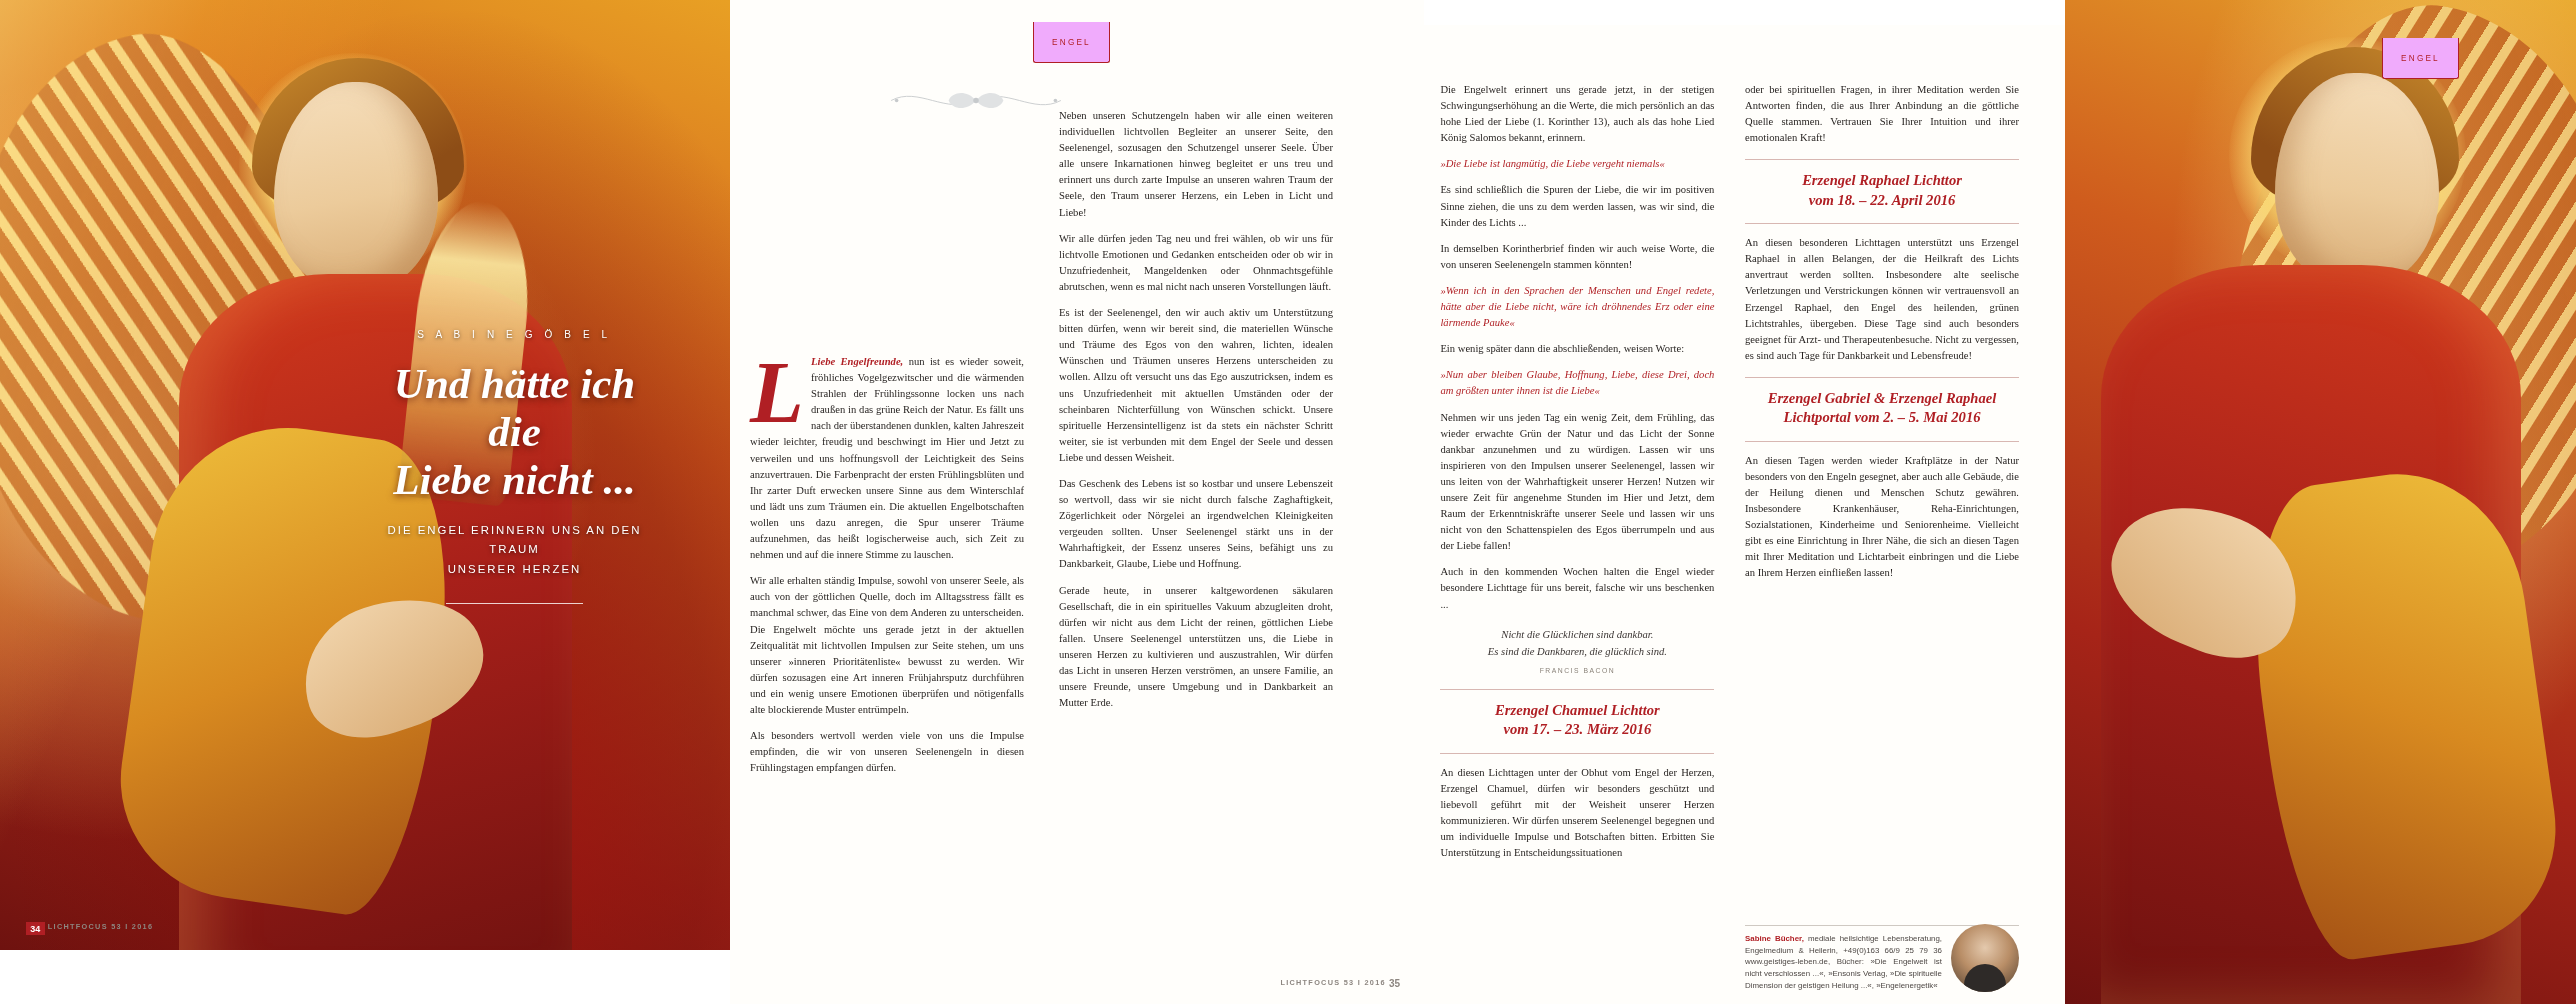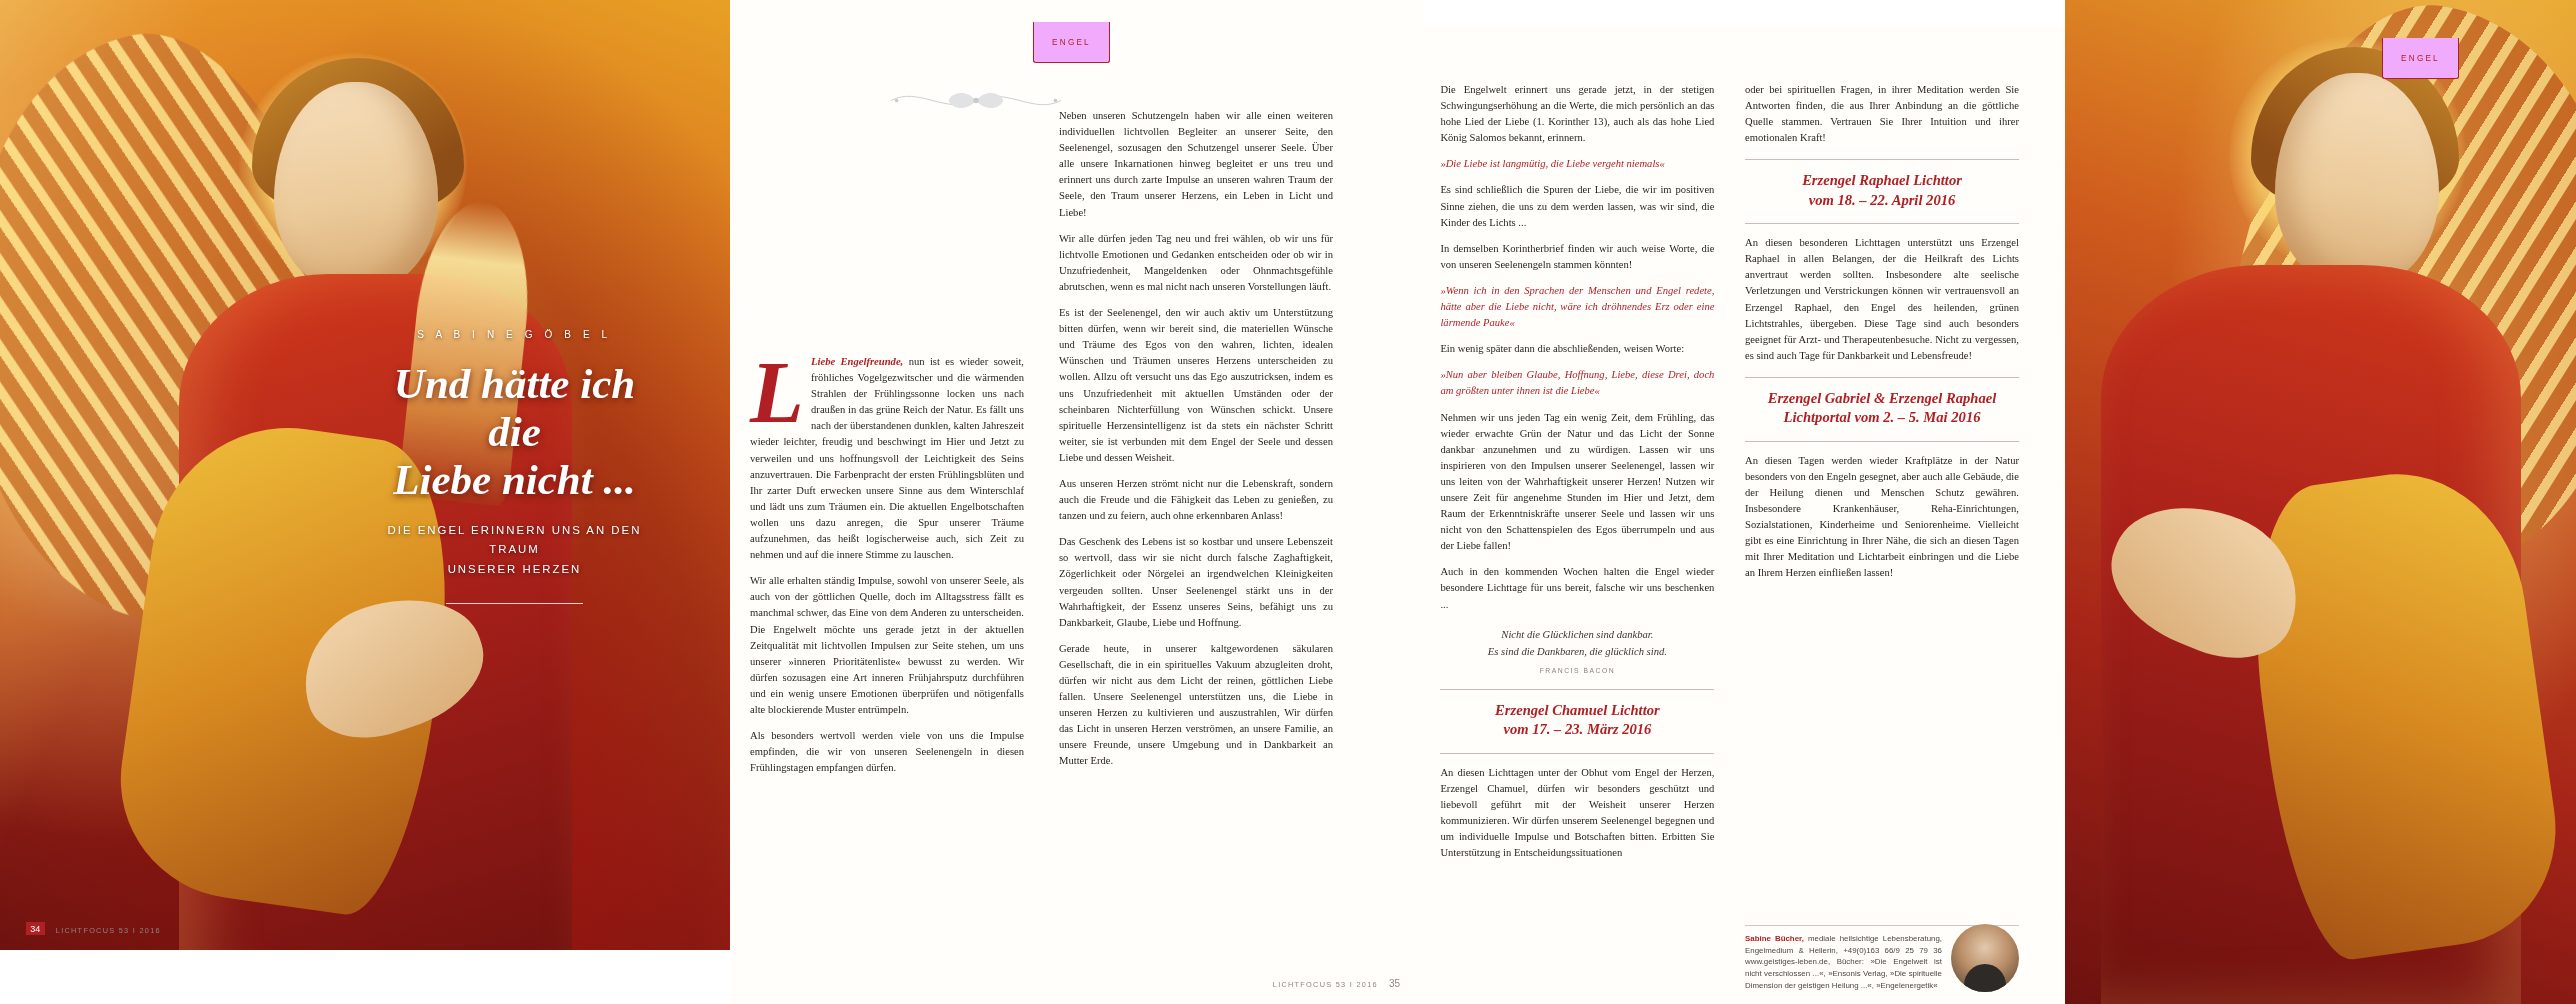--- a/index.html
+++ b/index.html
@@ -230,21 +230,21 @@
     font-style:italic; font-weight:700; font-size:14.6px; line-height:1.35;
     margin:0 0 9px 0;
   }
   .hr-red { height:0.9px; background:#d8b7b2; margin:12.8px 0 11px; }
 
   
   .folio {
     position:absolute; bottom:14.6px;
     font-family:"Liberation Sans", sans-serif;
     font-size:7.3px; letter-spacing:1.3px; color:#8d8680;
-    display:flex; align-items:flex-end; gap:11px;
+    display:flex; align-items:flex-start; gap:3px;font-weight:bold;
   }
   .folio .num { font-size:10px; color:#8d8680; letter-spacing:0; }
   .folio-box {
     background:#b01f24; color:#fff; padding:1.8px 4.6px; font-size:9px; letter-spacing:0;
   }
 
   
   .bio {
     position:absolute; left:33px; bottom:51px; width:356px;
     font-family:"Liberation Sans", sans-serif;
@@ -321,21 +321,20 @@
         <p><span class="lead-run-in">Liebe Engelfreunde,</span> <span>nun ist es wieder soweit, fröhliches Vogelgezwitscher und die wärmenden Strahlen der Frühlingssonne locken uns nach draußen in das grüne Reich der Natur. Es fällt uns nach der überstandenen dunklen, kalten Jahreszeit wieder leichter, freudig und beschwingt im Hier und Jetzt zu verweilen und uns hoffnungsvoll der Leichtigkeit des Seins anzuvertrauen. Die Farbenpracht der ersten Frühlingsblüten und Ihr zarter Duft erwecken unsere Sinne aus dem Winterschlaf und lädt uns zum Träumen ein. Die aktuellen Engelbotschaften wollen uns dazu anregen, die Spur unserer Träume aufzunehmen, das heißt logischerweise auch, sich Zeit zu nehmen und auf die innere Stimme zu lauschen.</span></p>
       </div>
       <p>Wir alle erhalten ständig Impulse, sowohl von unserer Seele, als auch von der göttlichen Quelle, doch im Alltagsstress fällt es manchmal schwer, das Eine von dem Anderen zu unterscheiden. Die Engelwelt möchte uns gerade jetzt in der aktuellen Zeitqualität mit lichtvollen Impulsen zur Seite stehen, um uns unserer »inneren Prioritätenliste« bewusst zu werden. Wir dürfen sozusagen eine Art inneren Frühjahrsputz durchführen und ein wenig unsere Emotionen überprüfen und nötigenfalls alte blockierende Muster entrümpeln.</p>
       <p>Als besonders wertvoll werden viele von uns die Impulse empfinden, die wir von unseren Seelenengeln in diesen Frühlingstagen empfangen dürfen.</p>
     </div>
 
     <div class="col" style="left:329px; top:108px; width:274px; height:849px;">
       <p>Neben unseren Schutzengeln haben wir alle einen weiteren individuellen lichtvollen Begleiter an unserer Seite, den Seelenengel, sozusagen den Schutzengel unserer Seele. Über alle unsere Inkarnationen hinweg begleitet er uns treu und erinnert uns durch zarte Impulse an unseren wahren Traum der Seele, den Traum unserer Herzens, ein Leben in Licht und Liebe!</p>
       <p>Wir alle dürfen jeden Tag neu und frei wählen, ob wir uns für lichtvolle Emotionen und Gedanken entscheiden oder ob wir in Unzufriedenheit, Mangeldenken oder Ohnmachtsgefühle abrutschen, wenn es mal nicht nach unseren Vorstellungen läuft.</p>
       <p>Es ist der Seelenengel, den wir auch aktiv um Unterstützung bitten dürfen, wenn wir bereit sind, die materiellen Wünsche und Träume des Egos von den wahren, lichten, idealen Wünschen und Träumen unseres Herzens unterscheiden zu wollen. Allzu oft versucht uns das Ego auszutricksen, indem es uns Unzufriedenheit mit aktuellen Umständen oder der scheinbaren Nichterfüllung von Wünschen schickt. Unsere spirituelle Herzensintelligenz ist da stets ein nächster Schritt weiter, sie ist verbunden mit dem Engel der Seele und dessen Liebe und dessen Weisheit.</p>
-      <p>Aus unseren Herzen strömt nicht nur die Lebenskraft, sondern auch die Freude und die Fähigkeit das Leben zu genießen, zu tanzen und zu feiern, auch ohne erkennbaren Anlass!</p>
       <p>Das Geschenk des Lebens ist so kostbar und unsere Lebenszeit so wertvoll, dass wir sie nicht durch falsche Zaghaftigkeit, Zögerlichkeit oder Nörgelei an irgendwelchen Kleinigkeiten vergeuden sollten. Unser Seelenengel stärkt uns in der Wahrhaftigkeit, der Essenz unseres Seins, befähigt uns zu Dankbarkeit, Glaube, Liebe und Hoffnung.</p>
       <p>Gerade heute, in unserer kaltgewordenen säkularen Gesellschaft, die in ein spirituelles Vakuum abzugleiten droht, dürfen wir nicht aus dem Licht der reinen, göttlichen Liebe fallen. Unsere Seelenengel unterstützen uns, die Liebe in unseren Herzen zu kultivieren und auszustrahlen, Wir dürfen das Licht in unseren Herzen verströmen, an unsere Familie, an unsere Freunde, unsere Umgebung und in Dankbarkeit an Mutter Erde.</p>
     </div>
 
     <div class="folio" style="right:24px;">
       <span>LICHTFOCUS 53 I 2016</span>
       <span class="num">35</span>
     </div>
   </section>
 

